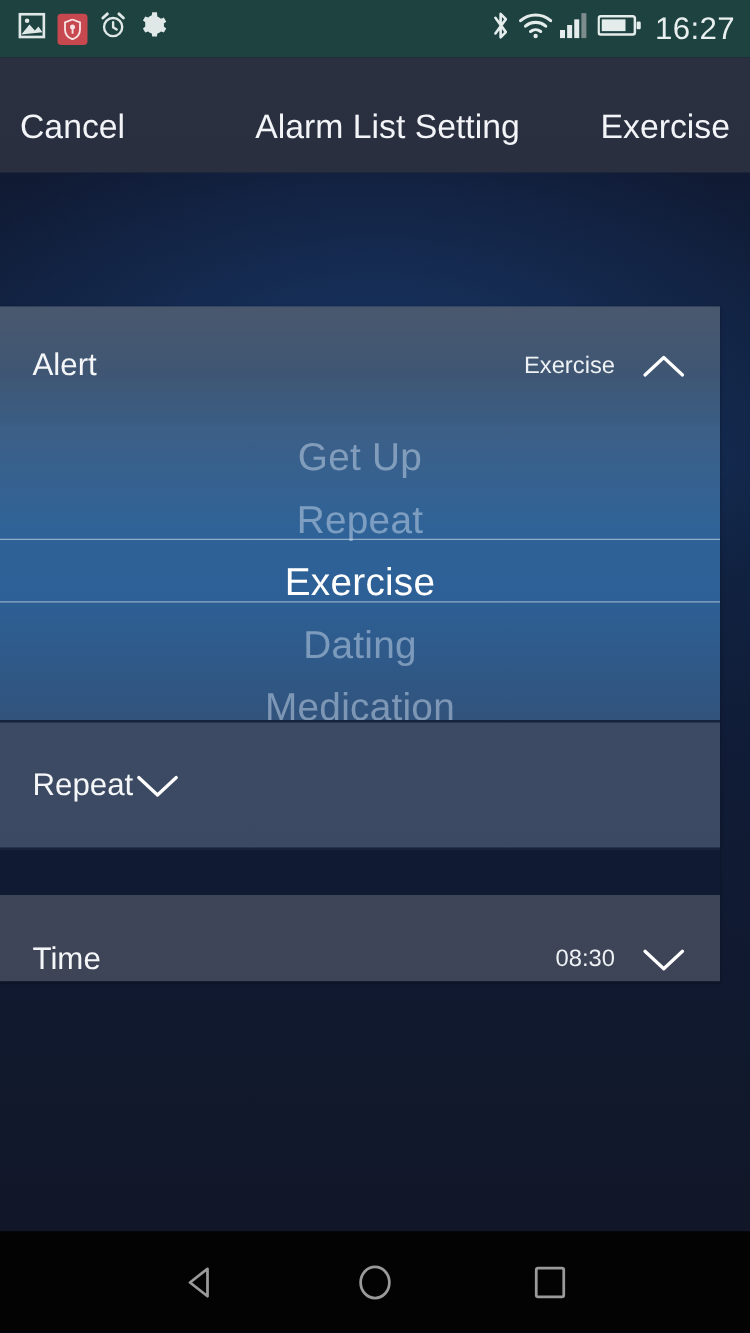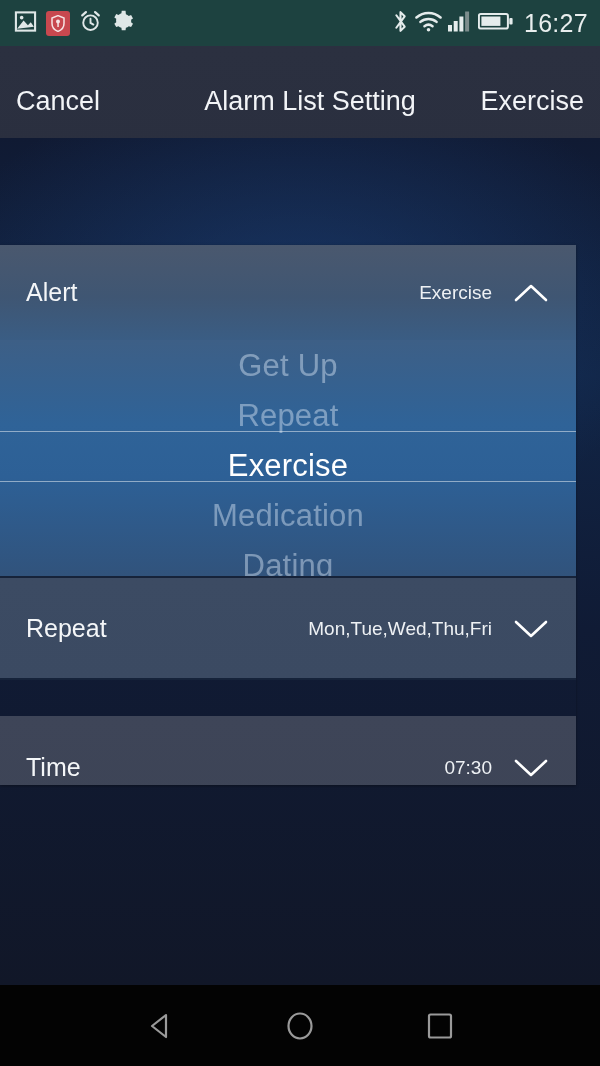--- a/index.html
+++ b/index.html
@@ -312,44 +312,43 @@
           <path d="M3 18 L18 4 L33 18" fill="none" stroke="#ffffff" stroke-width="2.6" stroke-linecap="round" stroke-linejoin="round"></path>
         </svg>
       </span>
     </div>
 
     <div class="picker">
       <div class="picker-list">
         <div class="pick-item near">Get Up</div>
         <div class="pick-item near">Repeat</div>
         <div class="pick-item sel">Exercise</div>
+        <div class="pick-item near">Dating</div>
         <div class="pick-item near">Medication</div>
-        <div class="pick-item near">Dating</div>
       </div>
       <div class="pick-line top"></div>
       <div class="pick-line bot"></div>
     </div>
 
     <div class="sec-div"></div>
 
     <div class="row row-repeat">
       <span class="row-label">Repeat</span>
-      <span class="row-value">Mon,Tue,Wed,Thu,Fri</span>
       <span class="chev">
         <svg width="36" height="22" viewBox="0 0 36 22">
           <path d="M3 5 L18 19 L33 5" fill="none" stroke="#ffffff" stroke-width="2.6" stroke-linecap="round" stroke-linejoin="round"></path>
         </svg>
       </span>
     </div>
 
     <div class="sec-div"></div>
 
     <div class="row row-time">
       <span class="row-label">Time</span>
-      <span class="row-value">07:30</span>
+      <span class="row-value">08:30</span>
       <span class="chev">
         <svg width="36" height="22" viewBox="0 0 36 22">
           <path d="M3 5 L18 19 L33 5" fill="none" stroke="#ffffff" stroke-width="2.6" stroke-linecap="round" stroke-linejoin="round"></path>
         </svg>
       </span>
     </div>
   </div>
 
   <div class="navbar">
     <div class="nav-btn">

